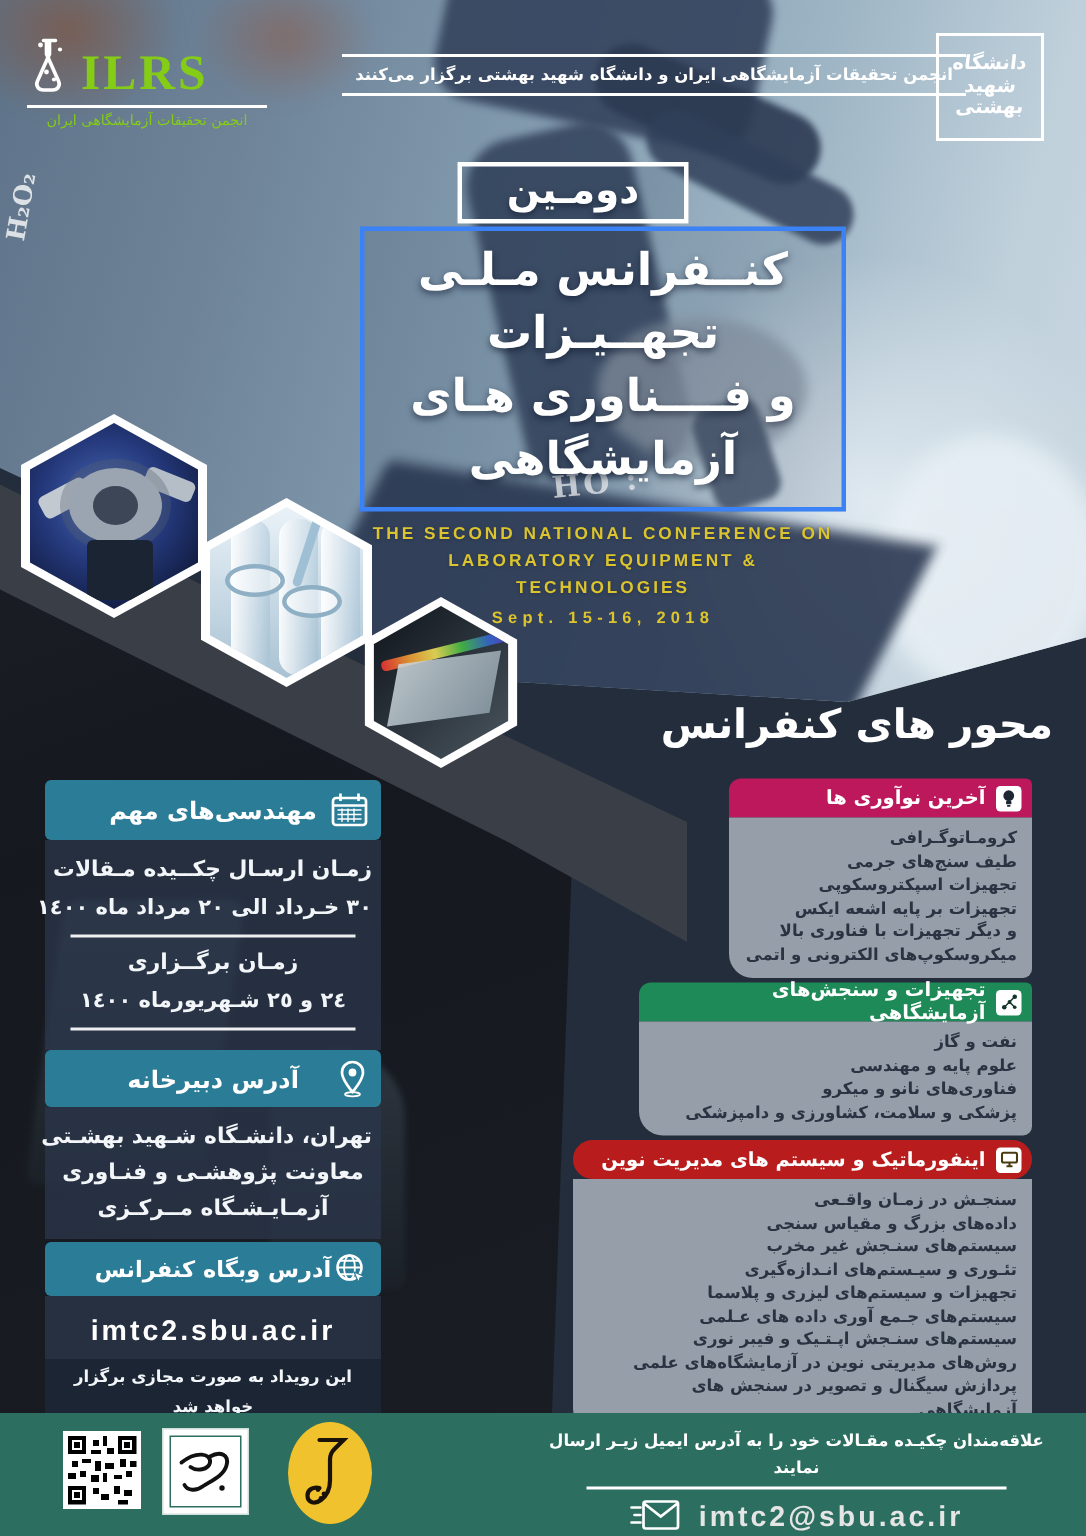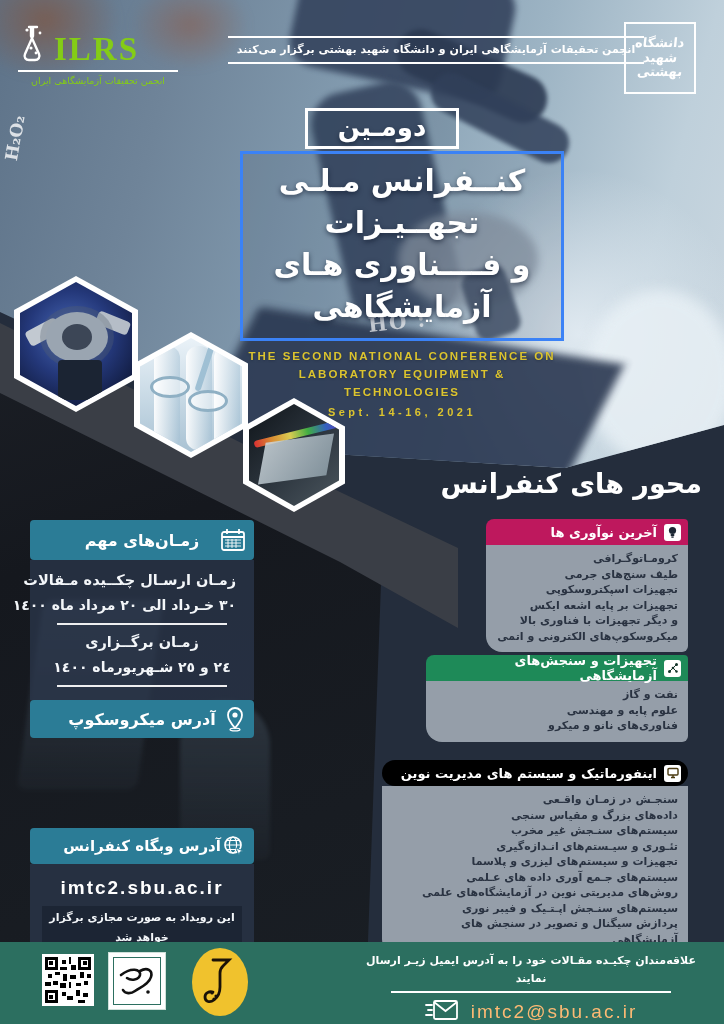--- a/index.html
+++ b/index.html
@@ -76,53 +76,53 @@
   .main-box{border:3px solid #3b82f6;margin-top:2px;padding:6px 8px 10px;direction:rtl;font-weight:bold;font-size:30px;line-height:1.4;
     text-shadow:0 2px 5px rgba(10,20,40,.6);background:rgba(40,60,85,.12);}
   .en-title{margin-top:7px;color:#dcc42e;font-family:"Liberation Sans",sans-serif;font-weight:bold;font-size:11.5px;letter-spacing:2px;line-height:1.55;text-shadow:0 1px 2px rgba(30,40,60,.5);}
   .en-date{margin-top:5px;color:#dcc42e;font-family:"Liberation Sans",sans-serif;font-weight:bold;font-size:11px;letter-spacing:3.5px;}
 
   
   .panel{position:absolute;left:30px;width:224px;z-index:6;direction:rtl;}
   .panel-header{position:relative;background:#2b7c96;color:#fff;font-weight:bold;text-align:center;border-radius:4px;
     display:flex;align-items:center;justify-content:center;}
   .panel-header .ph-icon{position:absolute;left:auto;right:8px;top:50%;transform:translateY(-50%);display:flex;}
-  .panel-body{background:rgba(42,54,74,.78);color:#f3f6f9;font-weight:bold;text-align:center;padding:8px 18px;}
+  .panel-body{background:rgba(42,54,74,.78);color:#f3f6f9;font-weight:bold;text-align:center;padding:8px 6px;}
   .pd-line{font-size:14.5px;line-height:24px;white-space:nowrap;}
   .pd-date{font-size:14px;line-height:26px;white-space:nowrap;}
   .pd-hr{height:2px;background:rgba(255,255,255,.92);width:90%;margin:5px auto;}
   #panel-dates{top:520px;} #panel-dates .panel-header{height:40px;font-size:16px;}
   #panel-address{top:700px;} #panel-address .panel-header{height:38px;font-size:16px;}
   #panel-web{top:828px;} #panel-web .panel-header{height:36px;font-size:15px;}
   .web-url{font-family:"Liberation Sans",sans-serif;font-size:19px;letter-spacing:2px;direction:ltr;line-height:32px;color:#fff;text-decoration:none;display:block;}
   .web-note{background:rgba(22,30,44,.6);font-size:11px;line-height:20px;margin:2px -6px -8px;padding:2px 4px 4px;}
 
   
   .topics-heading{position:absolute;right:22px;top:468px;z-index:6;color:#fff;font-weight:bold;font-size:27px;direction:rtl;}
   .card{position:absolute;right:36px;z-index:6;direction:rtl;}
   .card-header{display:flex;align-items:center;gap:7px;color:#fff;font-weight:bold;font-size:13px;height:26px;padding:0 7px;border-radius:8px 4px 0 0;}
-  .card-header.teal{background:#be185d;} .card-header.green{background:#1e8a58;} .card-header.orange{background:#000000;border-radius:13px;}
+  .card-header.teal{background:#be185d;} .card-header.green{background:#1e8a58;} .card-header.orange{background:#b91c1c;border-radius:13px;}
   .icon-box{width:17px;height:17px;background:#fff;border-radius:3px;display:flex;align-items:center;justify-content:center;flex:0 0 auto;}
   .card-body{background:rgba(154,163,174,.96);border-radius:0 0 6px 16px;padding:6px 10px 8px;margin:0;list-style:none;}
   .card-body li{color:#2a3342;font-weight:bold;font-size:11px;line-height:15.5px;text-align:right;}
   #card-innovations{top:519px;width:202px;}
   #card-equipment{top:655px;width:262px;}
   #card-informatics{top:760px;width:306px;}
 
   
   .footer{position:absolute;left:0;top:942px;width:724px;height:82px;background:#2c6f60;z-index:7;}
   .qr{position:absolute;left:42px;top:12px;width:52px;height:52px;background:#fff;padding:3px;box-sizing:border-box;}
   .logo-sq{position:absolute;left:108px;top:10px;width:58px;height:58px;background:#fff;border:1px solid #cfe0da;box-sizing:border-box;display:flex;align-items:center;justify-content:center;}
   .logo-sq .inner-border{position:absolute;inset:4px;border:1.5px solid #2c6f60;}
   .logo-oval{position:absolute;left:192px;top:6px;width:56px;height:68px;background:#f0c22d;border-radius:50%;display:flex;align-items:center;justify-content:center;}
   .footer-right{position:absolute;right:28px;top:10px;width:330px;text-align:center;color:#fff;}
   .footer-note{direction:rtl;font-size:11px;font-weight:bold;line-height:18px;}
   .footer-hr{height:2px;background:#fff;width:280px;margin:3px auto 6px;}
   .email-row{display:flex;align-items:center;justify-content:center;gap:12px;}
-  .email-text{font-family:"Liberation Sans",sans-serif;font-weight:normal;font-size:19px;letter-spacing:2px;color:#fdba74;text-decoration:none;}
+  .email-text{font-family:"Liberation Sans",sans-serif;font-weight:bold;font-size:19px;letter-spacing:2px;color:#e5e5e5;text-decoration:none;}
 </style>
 </head>
 <body>
 
 <div id="poster">
 
   <div class="top-photo">
     <div class="blob blob-red1"></div>
     <div class="blob blob-red2"></div>
     <div class="formula formula1">H₂O₂</div>
@@ -202,54 +202,59 @@
   <div class="title-wrap">
     <div><span class="kicker-box">دومـین</span></div>
     <div class="main-box">
       <div>کنــفرانس  مـلـی تجهــیـزات</div>
       <div>و فــــناوری هـای آزمایشگاهی</div>
     </div>
     <div class="en-title">
       <div>THE SECOND NATIONAL  CONFERENCE ON</div>
       <div>LABORATORY EQUIPMENT  &amp; TECHNOLOGIES</div>
     </div>
-    <div class="en-date">Sept. 14-16, 2021</div>
+    <div class="en-date">Sept. 15-16, 2018</div>
   </div>
 
   <div class="panel" id="panel-dates">
     <div class="panel-header">
-      <span>زمـان‌های مهم</span>
+      <span>مهندسی‌های مهم</span>
       <span class="ph-icon">
         <svg width="26" height="24" viewBox="0 0 26 24">
             <rect x="2" y="4" width="22" height="18" rx="2" fill="none" stroke="#fff" stroke-width="1.8"></rect>
             <path d="M7 1v5M19 1v5M2 9h22" stroke="#fff" stroke-width="1.8"></path>
             <path d="M5 12h16M5 15h16M5 18h16M8 11v9M12 11v9M16 11v9" stroke="#fff" stroke-width="0.9"></path>
           </svg>
       </span>
     </div>
     <div class="panel-body">
       <div class="pd-line">زمـان ارسـال چکــیده مـقالات</div>
       <div class="pd-date">٣٠ خـرداد الی ٢٠ مرداد ماه ١٤٠٠</div>
       <div class="pd-hr"></div>
       <div class="pd-line">زمـان برگــزاری</div>
       <div class="pd-date">٢٤ و ٢٥ شـهریورماه ١٤٠٠</div>
       <div class="pd-hr"></div>
     </div>
   </div>
 
   <div class="panel" id="panel-address">
     <div class="panel-header">
-      <span>آدرس میکروسکوپ</span>
+      <span>آدرس دبیرخانه</span>
       <span class="ph-icon">
         <svg width="22" height="26" viewBox="0 0 22 26">
             <path d="M11 2c-4 0-7 3-7 7 0 5 7 13 7 13s7-8 7-13c0-4-3-7-7-7z" fill="none" stroke="#fff" stroke-width="1.8"></path>
             <circle cx="11" cy="9" r="2.6" fill="#fff"></circle>
             <ellipse cx="11" cy="23.5" rx="5" ry="1.4" fill="none" stroke="#fff" stroke-width="1.2"></ellipse>
           </svg>
       </span>
+    </div>
+    <div class="panel-body">
+      <div class="pd-line">تهران، دانشـگاه شـهید بهشـتی</div>
+      <div class="pd-line">معاونت پژوهشـی و فنـاوری</div>
+      <div class="pd-line">آزمـایـشـگاه مــرکـزی</div>
     </div>
   </div>
 
   <div class="panel" id="panel-web">
     <div class="panel-header">
       <span>آدرس وبگاه کنفرانس</span>
       <span class="ph-icon">
         <svg width="24" height="24" viewBox="0 0 24 24">
             <circle cx="11" cy="11" r="8" fill="none" stroke="#fff" stroke-width="1.7"></circle>
             <ellipse cx="11" cy="11" rx="3.6" ry="8" fill="none" stroke="#fff" stroke-width="1.2"></ellipse>
@@ -297,42 +302,43 @@
             <circle cx="9.5" cy="2.5" r="1.5" fill="#14352a"></circle>
             <circle cx="9.5" cy="9.5" r="1.2" fill="#14352a"></circle>
           </svg>
       </span>
       <span>تجهیزات و سنجش‌های آزمایشگاهی</span>
     </div>
     <ul class="card-body">
       <li>نفت و گاز</li>
       <li>علوم پایه و مهندسی</li>
       <li>فناوری‌های نانو و میکرو</li>
+      <li>پزشکی و سلامت، کشاورزی و دامپزشکی</li>
     </ul>
   </div>
 
   <div class="card" id="card-informatics">
     <div class="card-header orange">
       <span class="icon-box">
         <svg width="12" height="12" viewBox="0 0 12 12">
             <rect x="1" y="1.5" width="10" height="6.5" rx="1" fill="none" stroke="#4a3a10" stroke-width="1.4"></rect>
             <path d="M4 10.5h4M6 8v2.5" stroke="#4a3a10" stroke-width="1.4"></path>
           </svg>
       </span>
       <span>اینفورماتیک و سیستم های مدیریت نوین</span>
     </div>
     <ul class="card-body">
       <li>سنجـش در زمـان واقـعی</li>
       <li>داده‌های بزرگ و مقیاس سنجی</li>
       <li>سیستم‌های سنـجش غیر مخرب</li>
       <li>تئـوری و سیـستم‌های انـدازه‌گیری</li>
       <li>تجهیزات و سیستم‌های لیزری و پلاسما</li>
       <li>سیستم‌های جـمع آوری داده های عـلمی</li>
+      <li>سیستم‌های سنـجش اپـتـیک و فیبر نوری</li>
       <li>روش‌های مدیریتی نوین در آزمایشگاه‌های علمی</li>
-      <li>سیستم‌های سنـجش اپـتـیک و فیبر نوری</li>
       <li>پردازش سیگنال و تصویر در سنجش های آزمایشگاهی</li>
     </ul>
   </div>
 
   <div class="footer">
     <div class="qr">
       <svg width="46" height="46" viewBox="0 0 33 33" shape-rendering="crispEdges">
         <rect width="33" height="33" fill="#fff"></rect>
         <path d="M0 0h9v9H0z M2 2h5v5H2z" fill="#000" fill-rule="evenodd"></path>
           <rect x="3" y="3" width="3" height="3" fill="#000"></rect>

